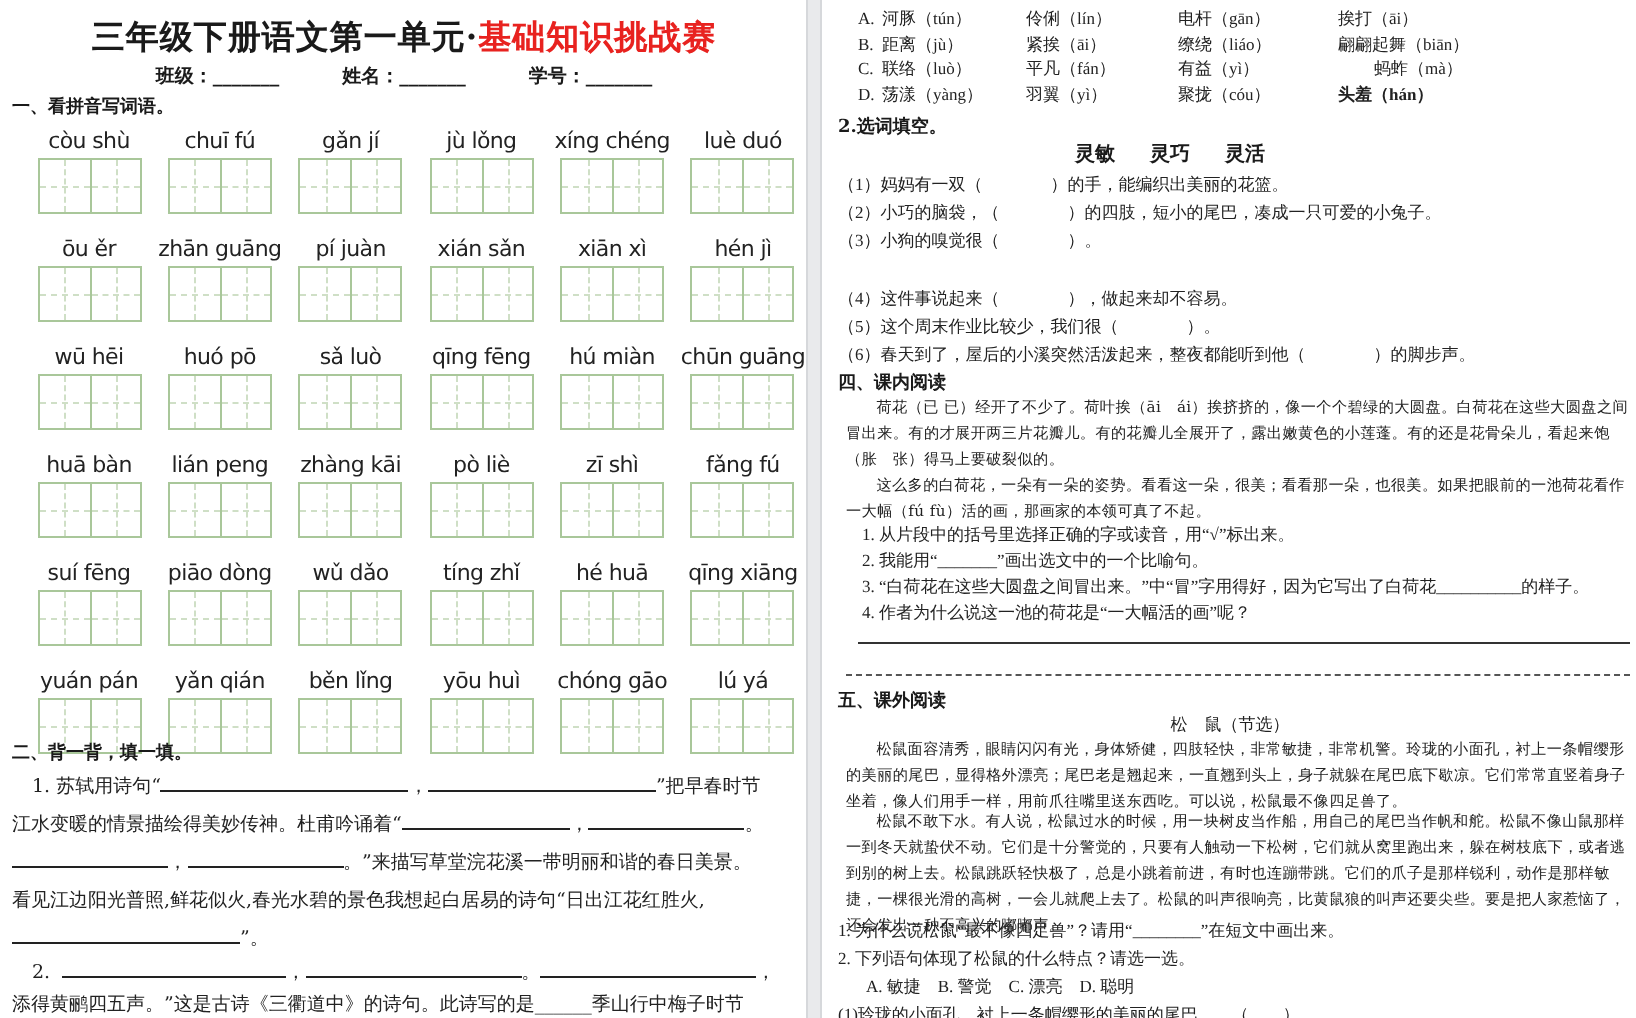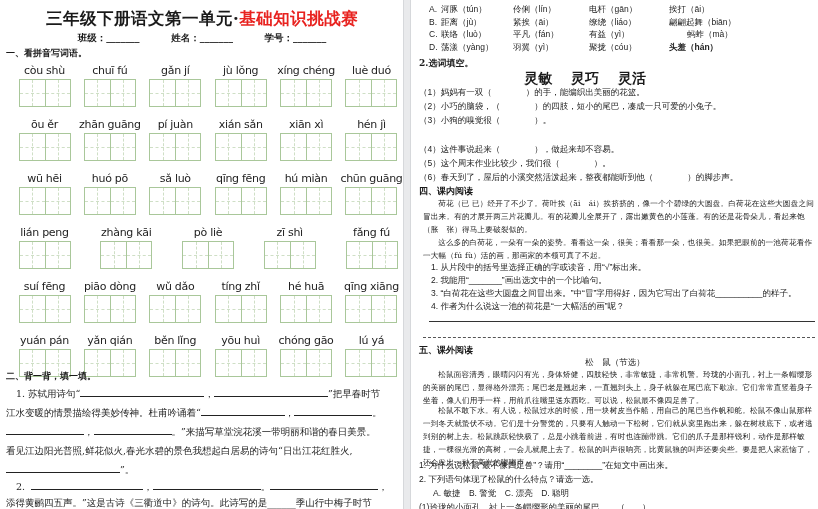--- a/index.html
+++ b/index.html
@@ -20,23 +20,23 @@
   .pinyin-label { font-size: 11px; white-space: nowrap; height: 17px; line-height: 17px; font-family: "DejaVu Sans", sans-serif; color: #222; letter-spacing: -0.3px; }
   .boxes { display: flex; border: 1px solid #a9c79a; }
   .box { width: 25px; height: 26px; position: relative; }
   .box + .box { border-left: 1px solid #a9c79a; }
   .box::before { content: ""; position: absolute; left: 50%; top: 0; bottom: 0; border-left: 1px dashed #cfdfc6; }
   .box::after { content: ""; position: absolute; top: 50%; left: 0; right: 0; border-top: 1px dashed #cfdfc6; }
 
   .txt { position: absolute; font-size: 9.5px; line-height: 16px; font-family: "DejaVu Serif", serif; white-space: nowrap; color: #222; }
   .blank { display: inline-block; border-bottom: 1px solid #222; height: 10px; vertical-align: baseline; }
 
-  .r-line { position: absolute; font-size: 8.5px; font-family: Liberation Sans, sans-serif; white-space: nowrap; color: #222; }
+  .r-line { position: absolute; font-size: 8.5px; font-family: Liberation Serif, serif; white-space: nowrap; color: #222; }
   .r-opt { display: inline-block; }
-  .words-row { position: absolute; left: 0; width: 348px; text-align: center; font-size: 14px; font-weight: bold; font-family: "DejaVu Serif", serif; word-spacing: 14px; }
+  .words-row { position: absolute; left: 0; width: 348px; text-align: center; font-size: 10px; font-weight: bold; font-family: "DejaVu Serif", serif; word-spacing: 14px; }
   .para { position: absolute; left: 12px; width: 392px; font-size: 7.6px; line-height: 13px; font-family: "DejaVu Serif", serif; color: #222; text-indent: 2em; letter-spacing: 0.2px; }
   .dash-line { position: absolute; left: 12px; width: 392px; border-top: 1px dashed #555; }
   .solid-line { position: absolute; left: 18px; width: 386px; border-top: 1px solid #333; }
 </style>
 </head>
 <body>
 
 <div class="page" id="page-left">
   <div class="title">
     <span>三年级下册语文第一单元·</span><span class="accent">基础知识挑战赛</span>
@@ -177,20 +177,27 @@
         </div>
         <div class="pinyin-item">
           <div class="pinyin-label">chūn guāng</div>
           <div class="boxes">
             <div class="box"></div>
             <div class="box"></div>
           </div>
         </div>
       </div>
       <div class="pinyin-row">
+        <div class="pinyin-item">
+          <div class="pinyin-label">huā bàn</div>
+          <div class="boxes">
+            <div class="box"></div>
+            <div class="box"></div>
+          </div>
+        </div>
         <div class="pinyin-item">
           <div class="pinyin-label">lián peng</div>
           <div class="boxes">
             <div class="box"></div>
             <div class="box"></div>
           </div>
         </div>
         <div class="pinyin-item">
           <div class="pinyin-label">zhàng kāi</div>
           <div class="boxes">

